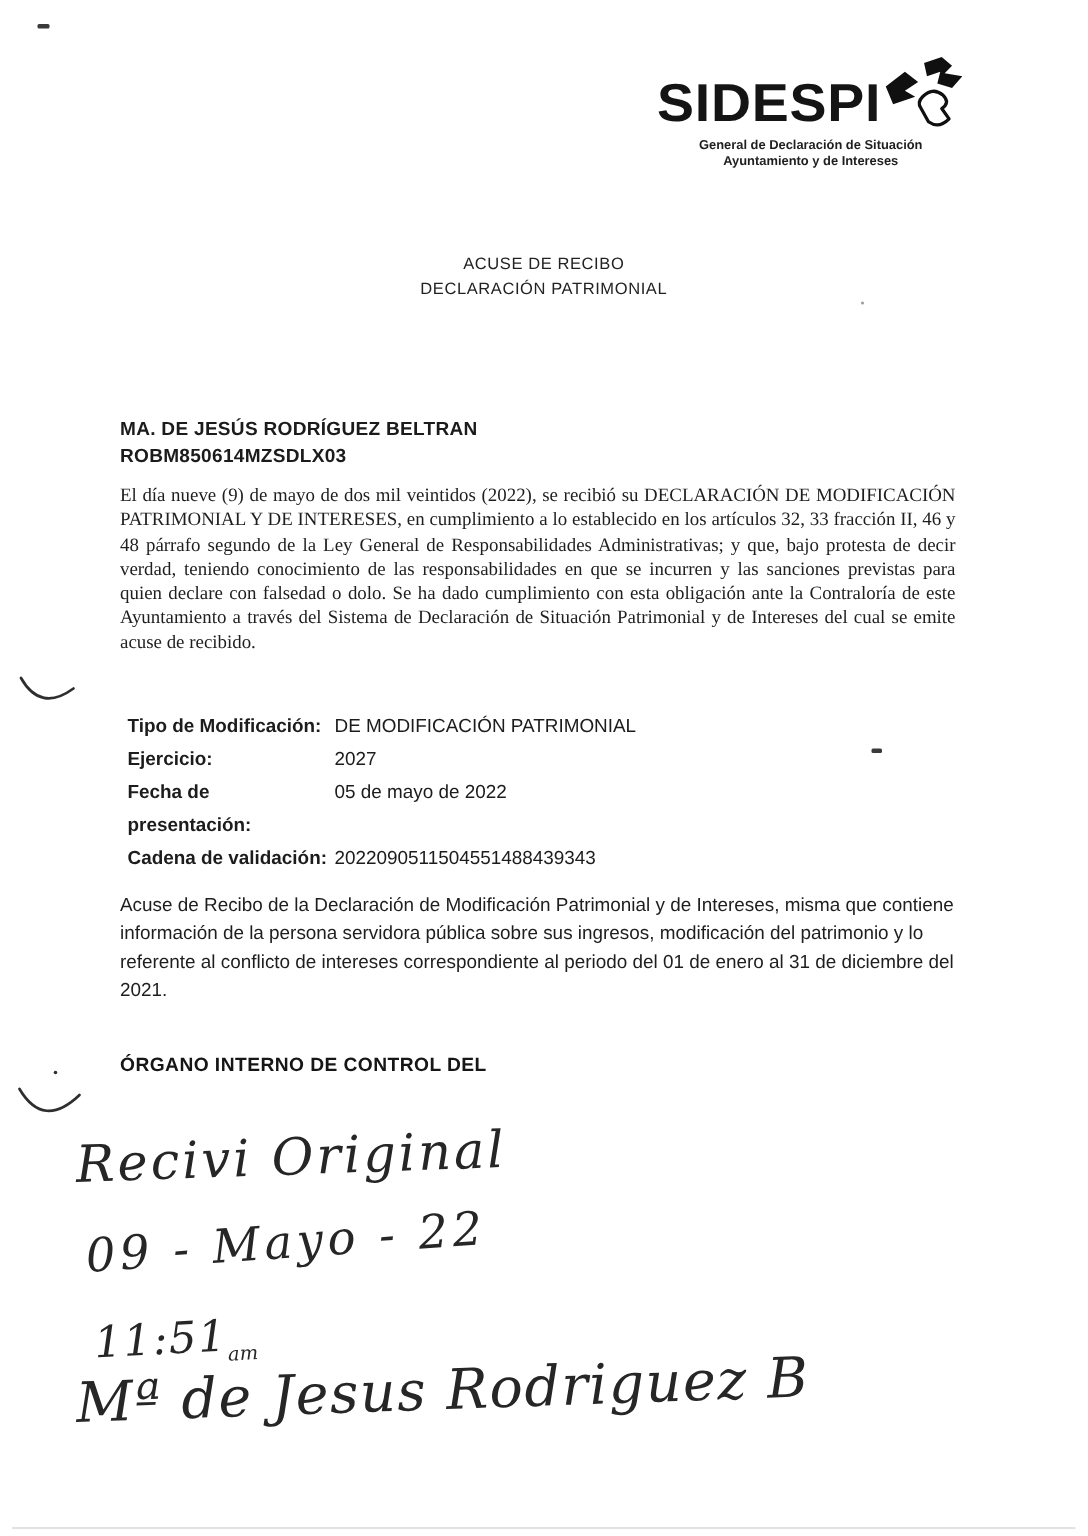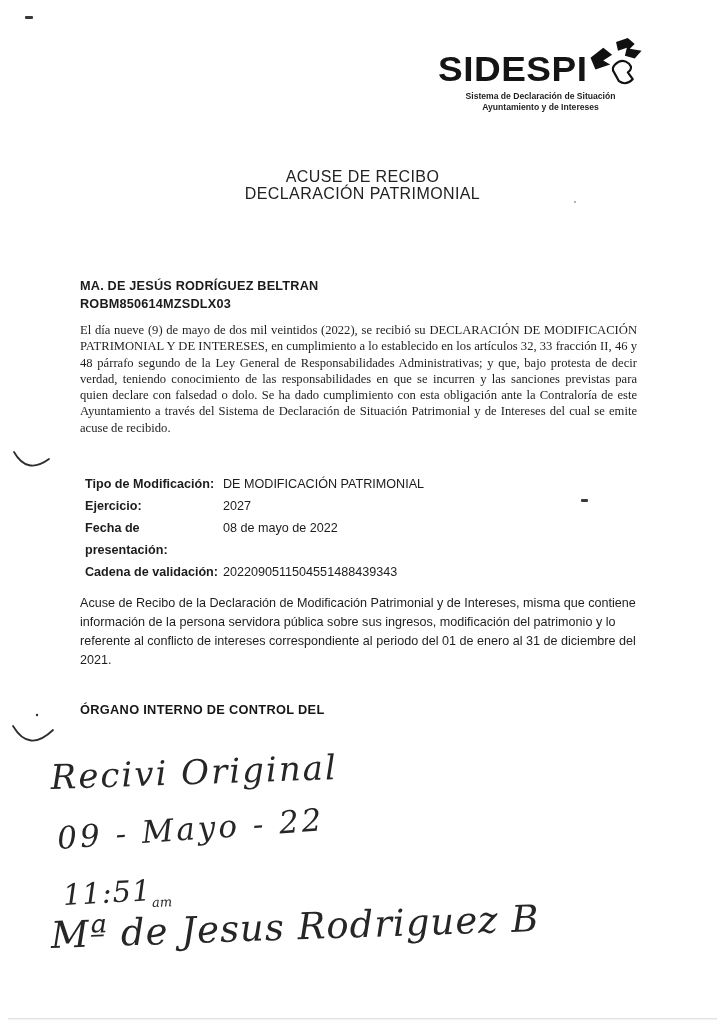--- a/index.html
+++ b/index.html
@@ -12,21 +12,21 @@
   .logo-row{position:relative;height:42px;}
   .logo-text{
     font-size:37px;font-weight:bold;color:#141414;letter-spacing:0.5px;
     display:inline-block;transform:scaleY(0.96);
   }
   .logo-icon{position:absolute;left:150px;top:-10px;width:60px;height:54px;}
   .tagline{font-size:8.6px;font-weight:bold;line-height:10.5px;margin-top:1px;color:#1f1f1f;text-align:center;width:205px;}
   
   .doc-title{
     position:absolute;left:0;top:156px;width:100%;text-align:center;
-    font-size:16px;line-height:17px;letter-spacing:0.4px;color:#222;
+    font-size:11px;line-height:17px;letter-spacing:0.4px;color:#222;
   }
   .declarant{position:absolute;left:80px;top:265px;font-weight:bold;font-size:12.7px;line-height:18px;letter-spacing:0.2px;color:#1b1b1b;}
   
   .body-par{
     position:absolute;left:80px;top:310px;width:557px;margin:0;
     font-size:12.6px;line-height:16.3px;text-align:justify;color:#1e1e1e;font-family:Liberation Serif, serif;
   }
   .details{position:absolute;left:85px;top:461px;font-size:12.6px;color:#1c1c1c;}
   .detail-row{display:flex;line-height:22px;}
   .detail-label{width:138px;font-weight:bold;flex:0 0 auto;}
@@ -57,21 +57,21 @@
   <div class="logo">
     <div class="logo-row">
       <span class="logo-text">SIDESPI</span>
       <svg class="logo-icon" viewBox="0 0 60 55" aria-hidden="true">
         <path fill="#101010" d="M28 4 L40 0 L47 6 L42 11 L54 13 L47 21 L37 18 L39 10 L30 13 Z"></path>
         <path fill="#101010" d="M2 20 L15 10 L24 17 L15 23 L22 27 L7 32 Z"></path>
         <path fill="none" stroke="#101010" stroke-width="2.2" stroke-linejoin="round" d="M27 27 q7 -7 14 -1 q5 5 -1 9 l5 7 q-7 7 -14 2 l-5 -9 q-3 -4 1 -8 Z"></path>
       </svg>
     </div>
     <div class="tagline">
-      <div>Sistema de Declaración de Situación</div>
+      <div>General de Declaración de Situación</div>
       <div>Ayuntamiento y de Intereses</div>
     </div>
   </div>
 
   <div class="doc-title">
     <div>ACUSE DE RECIBO</div>
     <div>DECLARACIÓN PATRIMONIAL</div>
   </div>
 
   <div class="declarant">
@@ -85,21 +85,21 @@
     <div class="detail-row">
       <span class="detail-label">Tipo de Modificación:</span>
       <span class="detail-value">DE MODIFICACIÓN PATRIMONIAL</span>
     </div>
     <div class="detail-row">
       <span class="detail-label">Ejercicio:</span>
       <span class="detail-value">2027</span>
     </div>
     <div class="detail-row">
       <span class="detail-label">Fecha de presentación:</span>
-      <span class="detail-value">08 de mayo de 2022</span>
+      <span class="detail-value">05 de mayo de 2022</span>
     </div>
     <div class="detail-row">
       <span class="detail-label">Cadena de validación:</span>
       <span class="detail-value">2022090511504551488439343</span>
     </div>
   </div>
 
   <p class="receipt-par">Acuse de Recibo de la Declaración de Modificación Patrimonial y de Intereses, misma que contiene información de la persona servidora pública sobre sus ingresos, modificación del patrimonio y lo referente al conflicto de intereses correspondiente al periodo del 01 de enero al 31 de diciembre del 2021.</p>
 
   <div class="office">ÓRGANO INTERNO DE CONTROL DEL</div>

